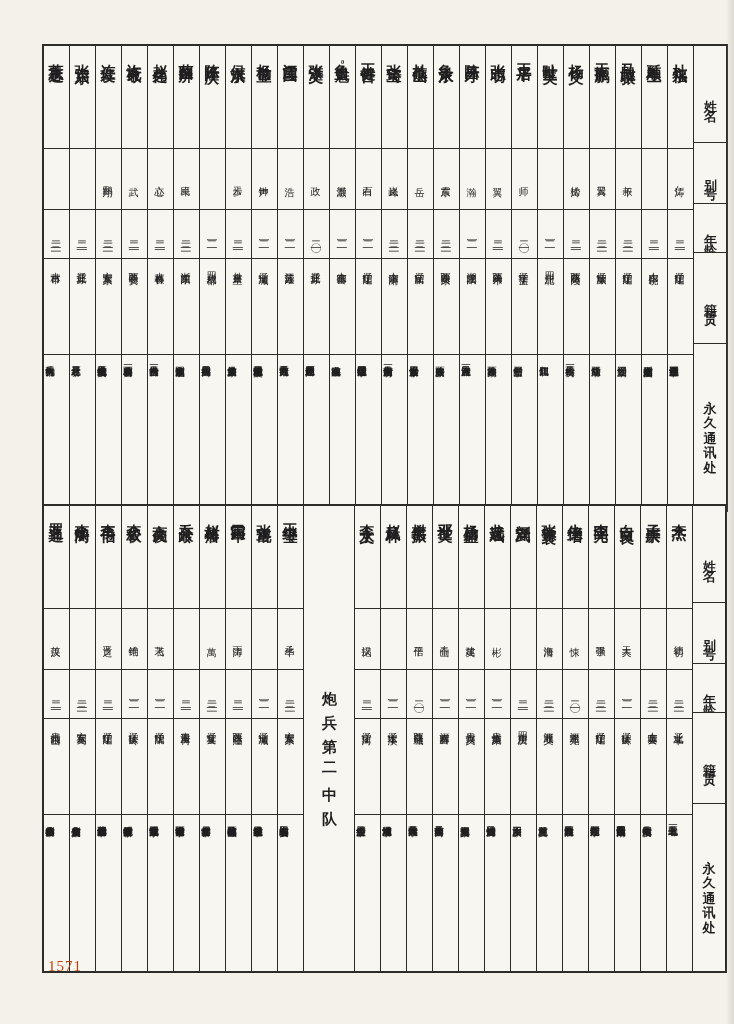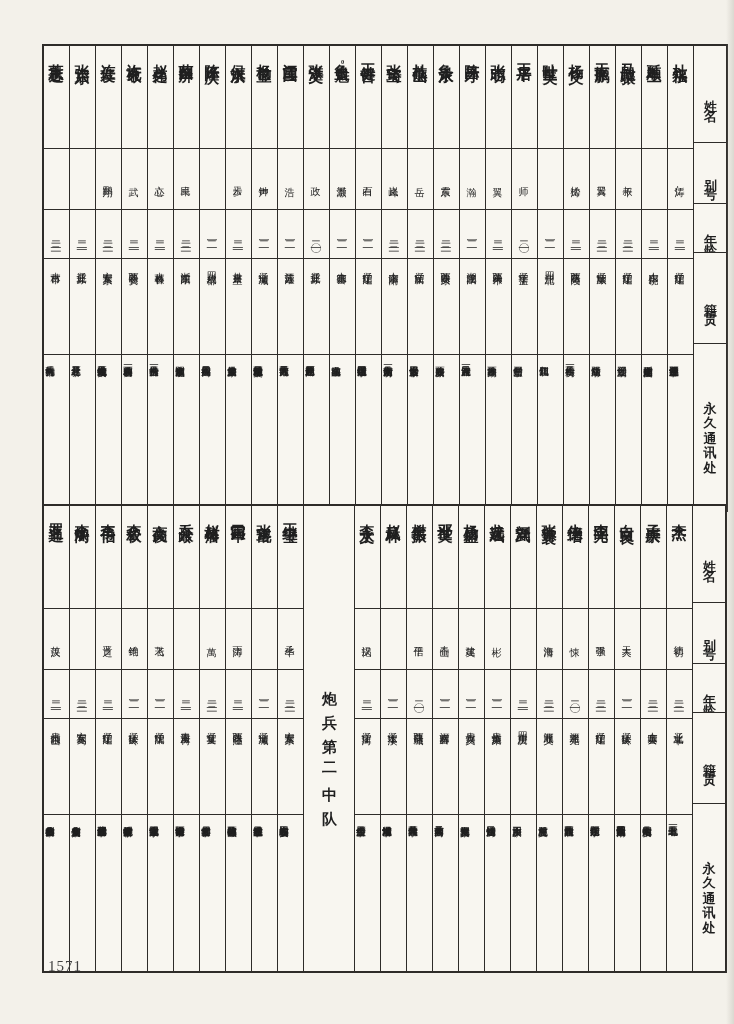--- a/index.html
+++ b/index.html
@@ -55,21 +55,21 @@
   }
   .hlabel.wide{letter-spacing:15px;margin-bottom:-15px;}
   
   .unit{
     writing-mode:vertical-rl;text-orientation:upright;
     font-size:15px;font-weight:700;letter-spacing:24px;margin-bottom:-24px;
     white-space:nowrap;
   }
   .pageno{
     position:absolute;left:48px;top:958px;
-    font-size:15px;letter-spacing:1px;color:#404040;
+    font-size:15px;letter-spacing:1px;color:#c2410c;
     font-family:"Liberation Serif","DejaVu Serif",serif;
   }
 </style>
 </head>
 <body>
 
 <main>
 
   <section class="roster sec-top">
     <div class="col header">

